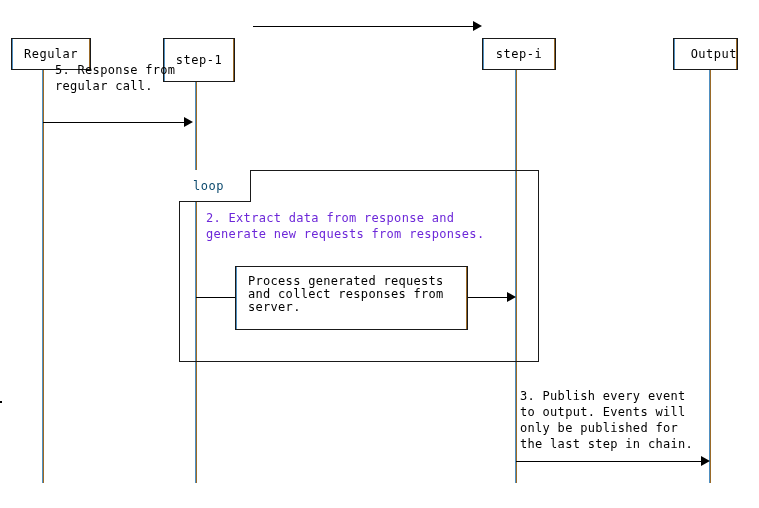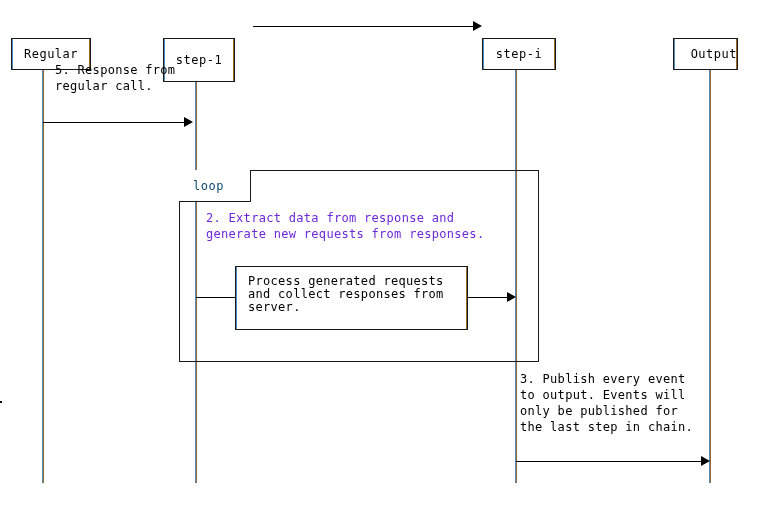--- a/index.html
+++ b/index.html
@@ -174,20 +174,20 @@
   <div class="frame-body-text" style="left:206px; top:210px;">2. Extract data from response and
 generate new requests from responses.</div>
 
   <div class="msg-line" style="left:196px; top:297px; width:40px;"></div>
   <div class="note-box" style="left:235px; top:266px; width:233px; height:64px;">Process generated requests
 and collect responses from
 server.</div>
   <div class="msg-line" style="left:468px; top:297px; width:41px;"></div>
   <div class="msg-arrow" style="left:507px; top:292px;"></div>
 
-  <div class="msg-label" style="left:520px; top:371px;">3. Publish every event
+  <div class="msg-label" style="left:520px; top:388px;">3. Publish every event
 to output. Events will
 only be published for
 the last step in chain.</div>
   <div class="msg-line" style="left:516px; top:461px; width:186px;"></div>
   <div class="msg-arrow" style="left:701px; top:456px;"></div>
 
 </div>
 
 </body></html>

